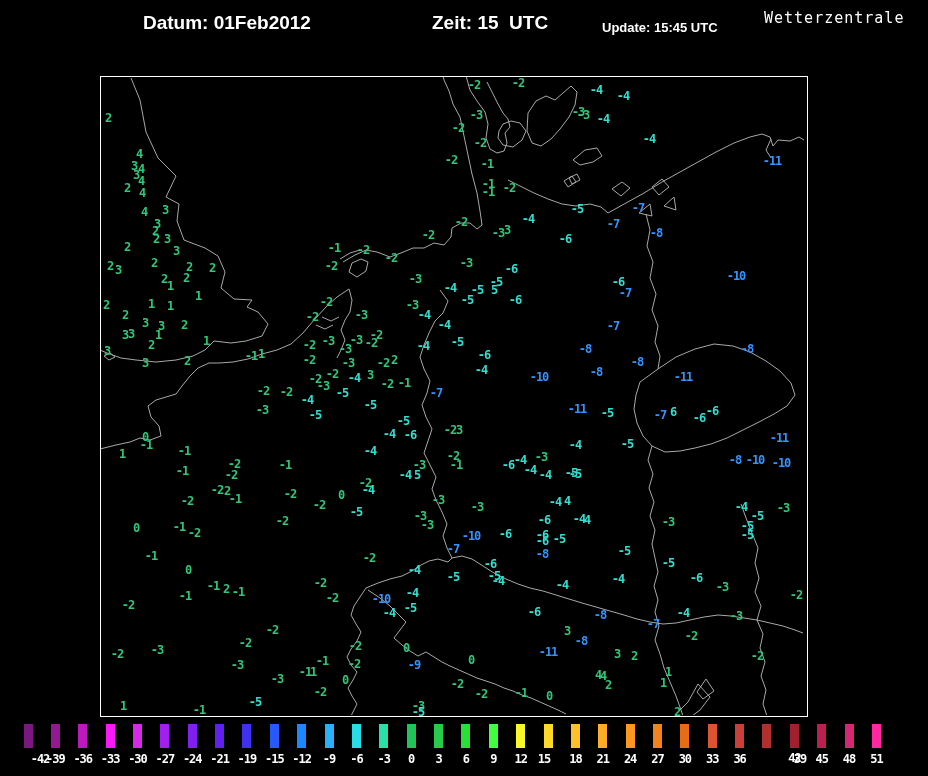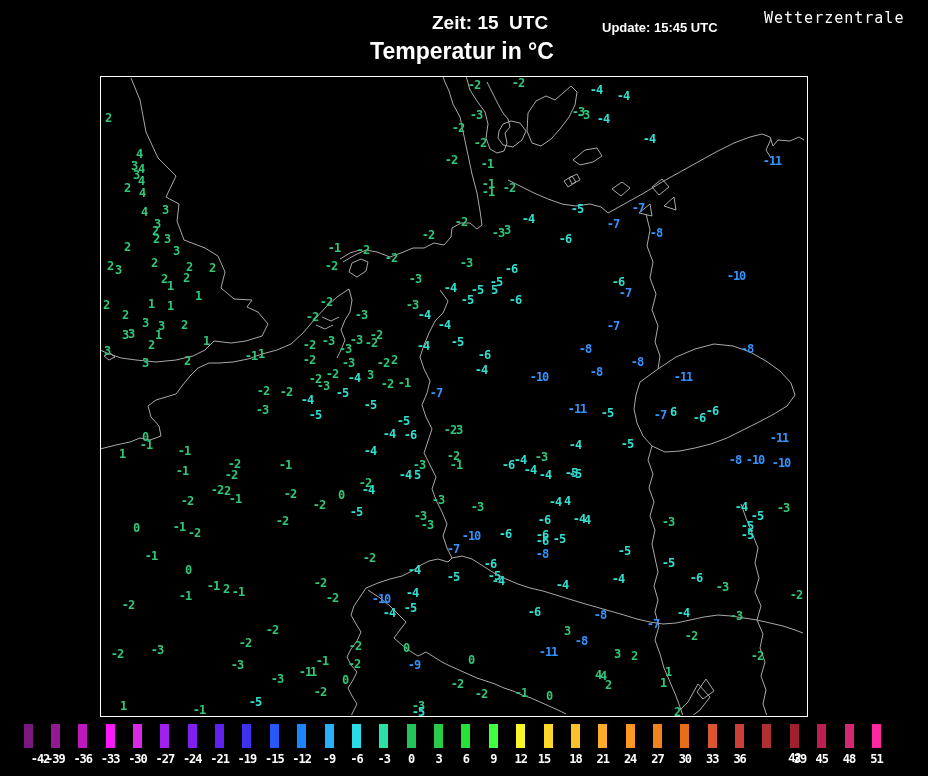--- a/index.html
+++ b/index.html
@@ -14,24 +14,24 @@
   #coast{position:absolute;left:0;top:0;pointer-events:none;}
   .station{position:absolute;transform:translate(-50%,-50%);font:bold 12px "DejaVu Sans Mono",monospace;letter-spacing:-1px;white-space:nowrap;line-height:1;}
   .swatch{position:absolute;top:724px;width:9px;height:24px;}
   .cb-label{position:absolute;top:752px;transform:translateX(-50%);color:#fff;font:bold 12px "DejaVu Sans Mono",monospace;letter-spacing:-1px;}
 </style>
 </head>
 <body>
 
 <div id="canvas">
 
+  <div class="hdr" id="datum">Datum: 01Feb2012</div>
   <div class="hdr" id="zeit">Zeit: 15  UTC</div>
   <div class="hdr" id="update">Update: 15:45 UTC</div>
   <div class="hdr" id="brand">Wetterzentrale</div>
-  <div class="hdr" id="title">Temperatur in °C</div>
 
   <div id="map-frame"></div>
 
   <svg id="coast" width="928" height="776" viewBox="0 0 928 776">
     <defs>
       <clipPath id="mapclip">
           <rect x="101" y="77" width="705" height="638"></rect>
         </clipPath>
     </defs>
     <g clip-path="url(#mapclip)" stroke="#a8a8a8" stroke-width="1" fill="none">

